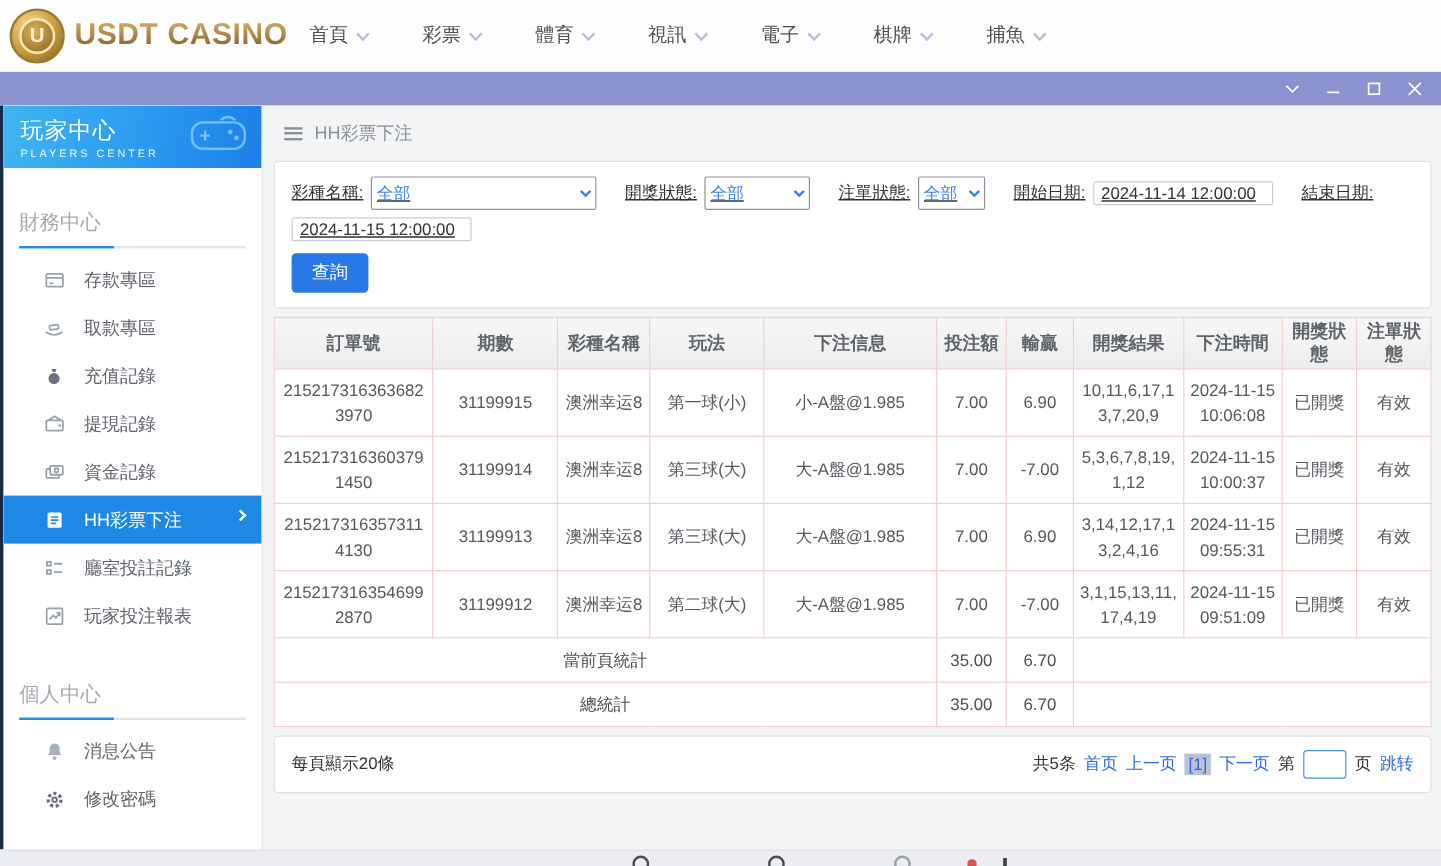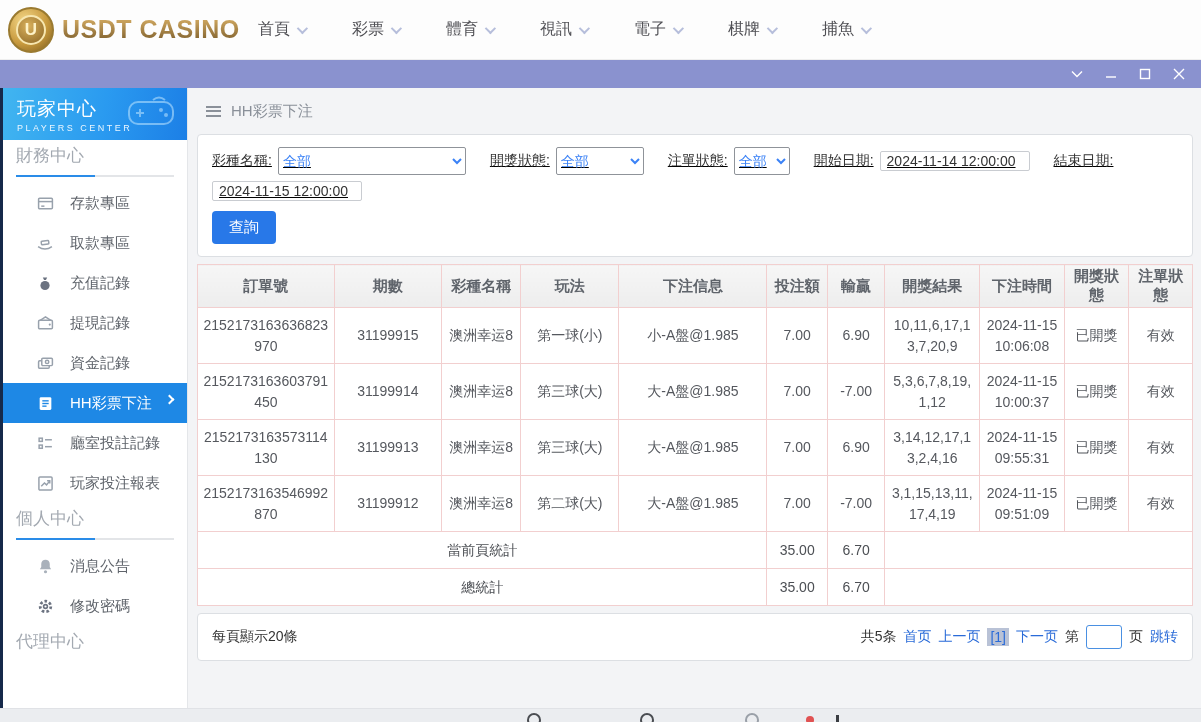--- a/index.html
+++ b/index.html
@@ -30,27 +30,27 @@
   
   .titlebar { height:28px; background:#8a92cf; display:flex; align-items:center;
     justify-content:flex-end; gap:10px; padding-right:10px; }
   .tb-btn { width:24px; height:20px; display:flex; align-items:center; justify-content:center;
     cursor:pointer; }
 
   
   .app-body { height:620px; display:flex; border-left:3px solid #16294a; background:#f3f4f6; }
 
   
-  .sidebar { width:185px; background:#fff; border-right:1px solid #e4e6e9; overflow:hidden; }
+  .sidebar { width:216px; background:#fff; border-right:1px solid #e4e6e9; overflow:hidden; }
   .sb-header { height:52px; position:relative; overflow:hidden; padding:8px 0 0 14px;
     background:linear-gradient(100deg,#41b5f0 0%,#2a9af0 55%,#1c7fe6 100%); }
   .sb-title { color:#fff; font-size:19px; letter-spacing:1px; }
   .sb-sub { color:#eaf6ff; font-size:9px; letter-spacing:2.5px; margin-top:1px; }
   .sb-pad { position:absolute; right:10px; top:6px; opacity:.55; }
-  .sb-section-title { color:#a3a9b1; font-size:17px; padding:4px 0 8px 13px; }
+  .sb-section-title { color:#a3a9b1; font-size:17px; padding:34px 0 8px 13px; }
   .sb-underline { height:2px; margin:0 13px 6px 13px; background:#e3e5e8; position:relative; }
   .sb-underline::before { content:""; position:absolute; left:0; top:0; height:2px; width:79px;
     background:#2a8ce8; }
   .sb-item { height:40px; display:flex; align-items:center; gap:16px; padding-left:33px;
     color:#5f646b; font-size:15px; cursor:pointer; position:relative;text-align:right; }
   .sb-item .sb-ic { width:18px; height:18px; display:flex; align-items:center; justify-content:center; }
   .sb-item.active { background:#1e88e5; color:#fff; }
   .sb-item.active .arrow { position:absolute; right:14px; top:13px; width:7px; height:7px;
     border-right:2px solid #fff; border-top:2px solid #fff; transform:rotate(45deg); }
 

